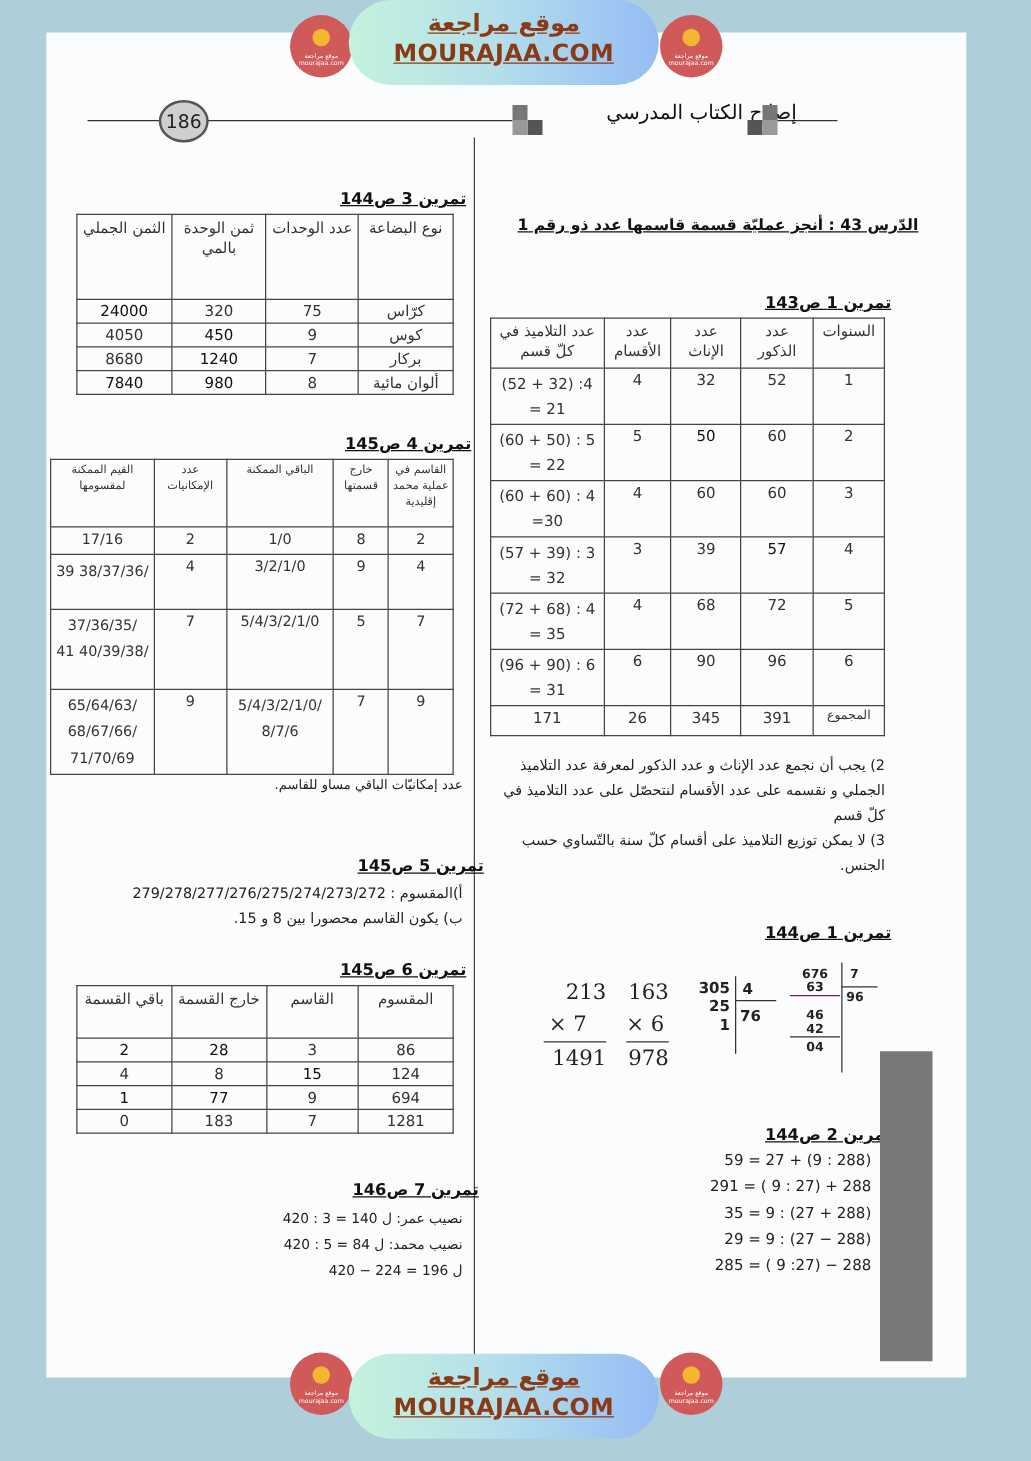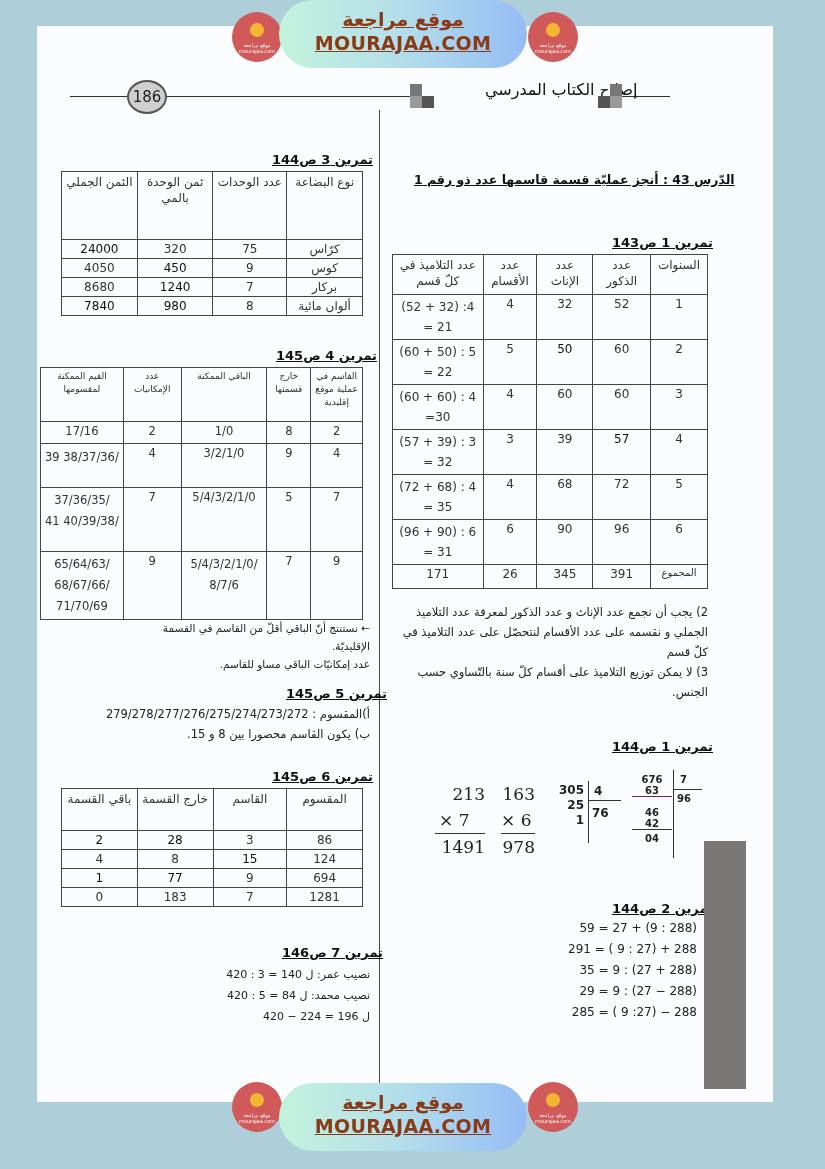--- a/index.html
+++ b/index.html
@@ -118,21 +118,21 @@
         <td class="b">980</td>
         <td class="b">7840</td>
       </tr>
 </tbody>
   </table>
 
 <div class="ex-title" style="left:276px;top:348px;">تمرين 4 ص145</div>
 <table class="t" style="left:40px;top:367px;width:323px;font-size:11.5px;">
   <tbody>
       <tr style="height:54px;">
-    <th style="width:52px;font-size:9px;line-height:13px">القاسم في عملية موقع إقليدية</th>
+    <th style="width:52px;font-size:9px;line-height:13px">القاسم في عملية محمد إقليدية</th>
     <th style="width:44px;font-size:9px;line-height:13px">خارج قسمتها</th>
     <th style="width:86px;font-size:9px;line-height:13px">الباقي الممكنة</th>
     <th style="width:58px;font-size:9px;line-height:13px">عدد الإمكانيات</th>
     <th style="width:83px;font-size:9px;line-height:13px">القيم الممكنة لمقسومها</th>
   </tr>
   <tr style="height:22px">
         <td>2</td>
         <td>8</td>
         <td>1/0</td>
         <td>2</td>
@@ -155,21 +155,20 @@
   <tr style="height:64px">
         <td>9</td>
         <td>7</td>
         <td style="line-height:21px">/5/4/3/2/1/0 8/7/6</td>
         <td>9</td>
         <td style="line-height:21px">/65/64/63 /68/67/66 71/70/69</td>
       </tr>
 </tbody>
   </table>
 <div class="para" style="left:150px;top:619px;width:220px;font-size:10.5px;">
-  <div>← نستنتج أنّ الباقي أقلّ من القاسم في القسمة الإقليديّة.</div>
   <div>عدد إمكانيّات الباقي مساو للقاسم.</div>
 </div>
 
 <div class="ex-title" style="left:286px;top:686px;">تمرين 5 ص145</div>
 <div class="para" style="left:80px;top:704px;width:290px;font-size:11.5px;line-height:20px;">
   <div><span>أ)المقسوم :</span> <span class="ltr">279/278/277/276/275/274/273/272</span></div>
   <div>ب) يكون القاسم محصورا بين 8 و 15.</div>
 </div>
 
 <div class="ex-title" style="left:272px;top:769px;">تمرين 6 ص145</div>

